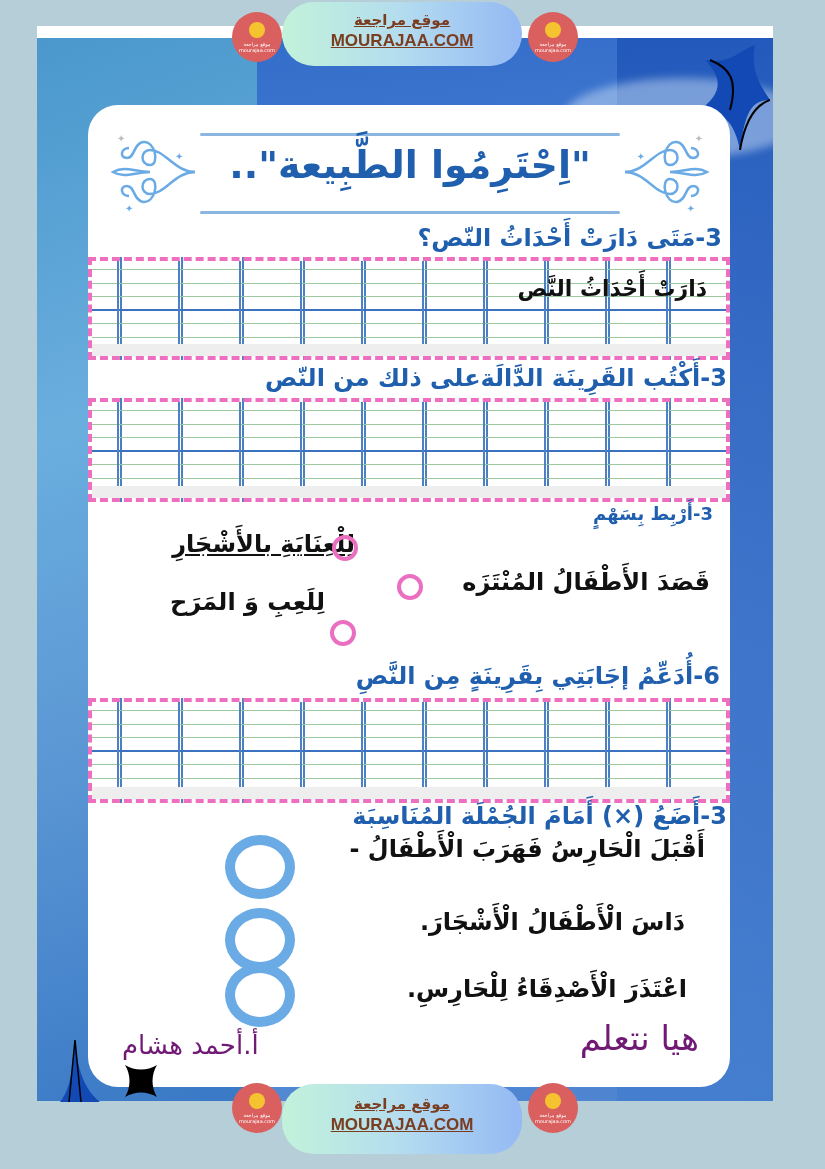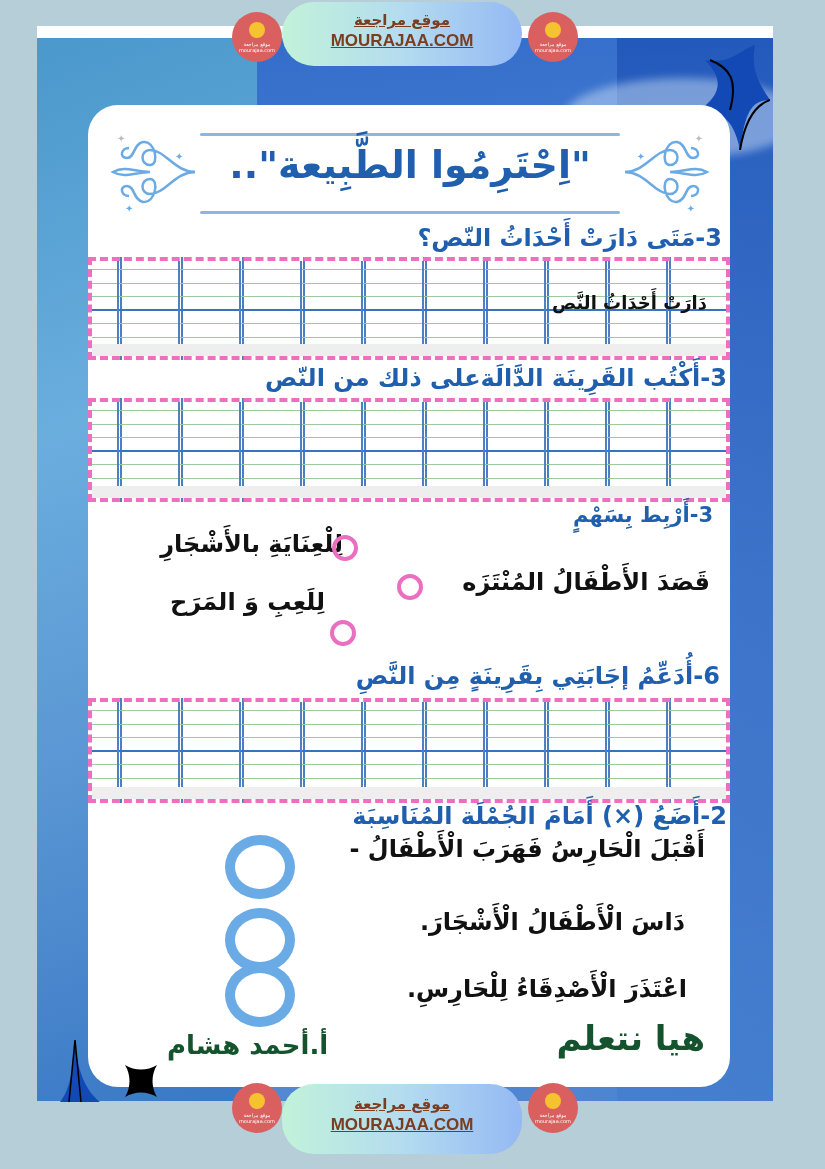--- a/index.html
+++ b/index.html
@@ -60,21 +60,21 @@
       repeating-linear-gradient(90deg, transparent 0px, transparent 28px, #4a7fc2 28px, #4a7fc2 30px, transparent 30px, transparent 61px);
   }
   .grid .hl { position:absolute; left: 0; right: 0; height: 1px; background: #9cc9a0; }
   .grid .hl.blue { height: 2px; background: #3a72c0; }
   .grid .vl { position:absolute; top: 0; bottom: 12px; width: 2px; background: #4f80c4; }
   .grid .foot { position:absolute; left: 0; right: 0; bottom: 0; height: 12px; background: #eeeeee; }
 
   .pink-ring { position:absolute; width: 26px; height: 26px; border-radius:50%; border: 4px solid #ea6fc1; }
   .blue-ring { position:absolute; width: 70px; height: 64px; border-radius:50%; border: 10px solid #6aaae5; }
 
-  .footer-pink { position:absolute; color: #14532d; font-weight: bold; direction: rtl; white-space: nowrap; margin-left: 45px; }
+  .footer-pink { position:absolute; color: #701a75; font-weight: normal; direction: rtl; white-space: nowrap; }
   .black-star { position:absolute; left: 125px; top: 1065px; width: 32px; height: 32px; }
   .deco-left { position:absolute; left: 55px; top: 1040px; width: 45px; height: 62px; }
 </style>
 </head>
 <body>
 
 <div class="sheet"></div>
 <div class="bg">
   <div class="streak1"></div>
   <div class="streak2"></div>
@@ -140,21 +140,21 @@
     <div class="vl" style="left:147px;"></div>
   <div class="vl" style="left:208px;"></div>
     <div class="vl" style="left:269px;"></div>
     <div class="vl" style="left:330px;"></div>
   <div class="vl" style="left:391px;"></div>
     <div class="vl" style="left:452px;"></div>
     <div class="vl" style="left:513px;"></div>
   <div class="vl" style="left:574px;"></div>
   <div class="foot"></div>
 </div>
-<div class="ans" style="top:292px; right:118px; font-size:18px;text-align:right;">دَارَتْ أَحْدَاثُ النَّص</div>
+<div class="ans" style="top:276px; right:118px; font-size:22px;text-align:right;">دَارَتْ أَحْدَاثُ النَّص</div>
 
 <div class="q" style="top:364px; right:98px;">3-أَكْتُب القَرِينَة الدَّالَةعلى ذلك من النّص</div>
 <div class="grid" style="top:398px; height:104px;">
   <div class="hl" style="top:8px;"></div>
     <div class="hl" style="top:22px;"></div>
     <div class="hl" style="top:35px;"></div>
   <div class="hl blue" style="top:48px;"></div>
   <div class="hl" style="top:62px;"></div>
     <div class="hl" style="top:76px;"></div>
   <div class="vl" style="left:25px;"></div>
@@ -163,22 +163,22 @@
   <div class="vl" style="left:208px;"></div>
     <div class="vl" style="left:269px;"></div>
     <div class="vl" style="left:330px;"></div>
   <div class="vl" style="left:391px;"></div>
     <div class="vl" style="left:452px;"></div>
     <div class="vl" style="left:513px;"></div>
   <div class="vl" style="left:574px;"></div>
   <div class="foot"></div>
 </div>
 
-<div class="q" style="top:503px; right:112px; font-size:21px;">3-أَرْبِط بِسَهْمٍ</div>
-<div class="ans" style="top:530px; right:482px;">لِلْعِنَايَةِ بالأَشْجَارِ</div>
+<div class="q" style="top:503px; right:112px; font-size:18px;">3-أَرْبِط بِسَهْمٍ</div>
+<div class="ans" style="top:530px; right:470px;text-decoration:underline;">لِلْعِنَايَةِ بالأَشْجَارِ</div>
 <div class="pink-ring" style="left:332px; top:535px;"></div>
 <div class="ans" style="top:568px; right:115px;">قَصَدَ الأَطْفَالُ المُنْتَزَه</div>
 <div class="pink-ring" style="left:397px; top:574px;"></div>
 <div class="ans" style="top:588px; right:500px;">لِلَعِبِ وَ المَرَح</div>
 <div class="pink-ring" style="left:330px; top:620px;"></div>
 
 <div class="q" style="top:662px; right:105px;">6-أُدَعِّمُ إجَابَتِي بِقَرِينَةٍ مِن النَّصِ</div>
 <div class="grid" style="top:698px; height:105px;">
   <div class="hl" style="top:8px;"></div>
     <div class="hl" style="top:22px;"></div>
@@ -192,29 +192,29 @@
   <div class="vl" style="left:208px;"></div>
     <div class="vl" style="left:269px;"></div>
     <div class="vl" style="left:330px;"></div>
   <div class="vl" style="left:391px;"></div>
     <div class="vl" style="left:452px;"></div>
     <div class="vl" style="left:513px;"></div>
   <div class="vl" style="left:574px;"></div>
   <div class="foot"></div>
 </div>
 
-<div class="q" style="top:802px; right:98px;">2-أَضَعُ (×) أَمَامَ الجُمْلَة المُنَاسِبَة</div>
+<div class="q" style="top:802px; right:98px;">3-أَضَعُ (×) أَمَامَ الجُمْلَة المُنَاسِبَة</div>
 <div class="blue-ring" style="left:225px; top:835px;"></div>
 <div class="ans" style="top:835px; right:120px;">أَقْبَلَ الْحَارِسُ فَهَرَبَ الْأَطْفَالُ -</div>
 <div class="blue-ring" style="left:225px; top:908px;"></div>
 <div class="ans" style="top:908px; right:140px;">دَاسَ الْأَطْفَالُ الْأَشْجَارَ.</div>
 <div class="blue-ring" style="left:225px; top:963px;"></div>
 <div class="ans" style="top:975px; right:138px;">اعْتَذَرَ الْأَصْدِقَاءُ لِلْحَارِسِ.</div>
 
-<div class="footer-pink" style="right:120px; top:1018px; font-size:34px;">هيا نتعلم</div>
+<div class="footer-pink" style="right:126px; top:1018px; font-size:34px;">هيا نتعلم</div>
 <div class="footer-pink" style="left:122px; top:1030px; font-size:26px;">أ.أحمد هشام</div>
 
 <svg class="black-star" viewBox="0 0 32 32">
   <path d="M0 0 C10 6 22 6 32 0 C26 10 26 22 32 32 C22 26 10 26 0 32 C6 22 6 10 0 0Z" fill="#000"></path>
 </svg>
 <svg class="deco-left" viewBox="0 0 45 62">
   <path d="M5 62 C15 50 18 30 20 0 C22 30 30 50 45 62Z" fill="#1249b5"></path>
   <path d="M20 0 L14 62 M20 0 L26 62" stroke="#000" stroke-width="1.5"></path>
 </svg>
 

